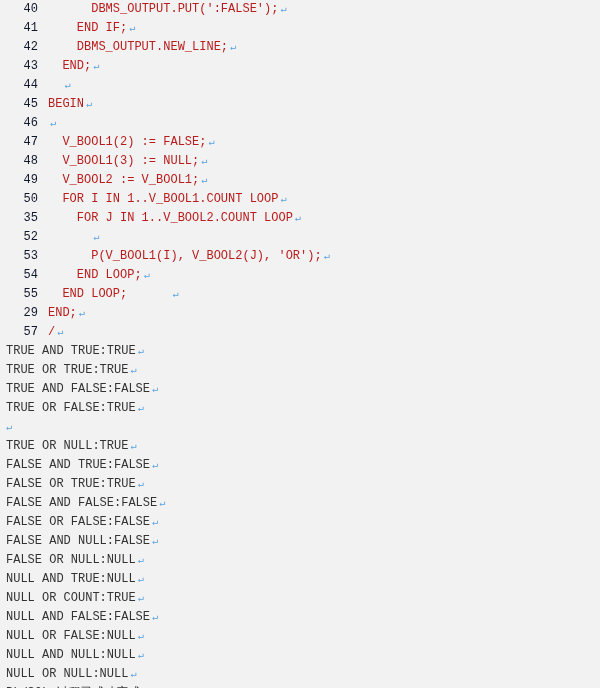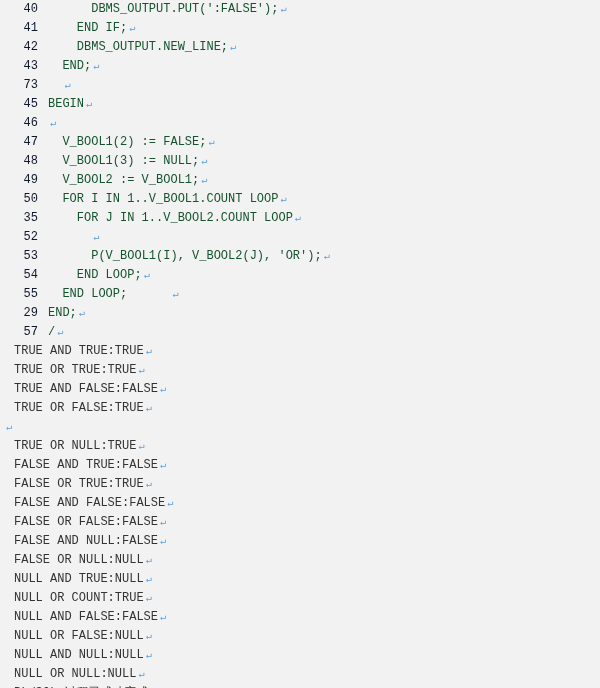--- a/index.html
+++ b/index.html
@@ -21,45 +21,44 @@
     white-space: pre;
   }
   .lineno {
     width: 34px;
     text-align: right;
     color: #0f172a;
     padding-right: 10px;
     flex: 0 0 auto;
   }
   .code {
-    color: #14532d;
+    color: #b91c1c;
     white-space: pre;
     font-family: Liberation Mono, monospace;
   }
   .marker {
     color: #5aa0e0;
     margin-left: 2px;
     font-size: 10px;
   }
   .output {
     padding-left: 2px;
     white-space: pre;
-    margin-left: 8px;
   }
 </style>
 </head>
 <body>
 
 <div class="container">
   <div id="code-block">
       <div class="row"><span class="lineno">40</span><span class="code"><span>      </span><span>DBMS_OUTPUT.PUT(':FALSE');</span></span><span class="marker">↵</span></div>
       <div class="row"><span class="lineno">41</span><span class="code"><span>    </span><span>END IF;</span></span><span class="marker">↵</span></div>
       <div class="row"><span class="lineno">42</span><span class="code"><span>    </span><span>DBMS_OUTPUT.NEW_LINE;</span></span><span class="marker">↵</span></div>
       <div class="row"><span class="lineno">43</span><span class="code"><span>  </span><span>END;</span></span><span class="marker">↵</span></div>
-      <div class="row"><span class="lineno">73</span><span class="code"><span>  </span><span></span></span><span class="marker">↵</span></div>
+      <div class="row"><span class="lineno">44</span><span class="code"><span>  </span><span></span></span><span class="marker">↵</span></div>
       <div class="row"><span class="lineno">45</span><span class="code"><span></span><span>BEGIN</span></span><span class="marker">↵</span></div>
       <div class="row"><span class="lineno">46</span><span class="marker">↵</span></div>
       <div class="row"><span class="lineno">47</span><span class="code"><span>  </span><span>V_BOOL1(2) := FALSE;</span></span><span class="marker">↵</span></div>
       <div class="row"><span class="lineno">48</span><span class="code"><span>  </span><span>V_BOOL1(3) := NULL;</span></span><span class="marker">↵</span></div>
       <div class="row"><span class="lineno">49</span><span class="code"><span>  </span><span>V_BOOL2 := V_BOOL1;</span></span><span class="marker">↵</span></div>
       <div class="row"><span class="lineno">50</span><span class="code"><span>  </span><span>FOR I IN 1..V_BOOL1.COUNT LOOP</span></span><span class="marker">↵</span></div>
       <div class="row"><span class="lineno">35</span><span class="code"><span>    </span><span>FOR J IN 1..V_BOOL2.COUNT LOOP</span></span><span class="marker">↵</span></div>
       <div class="row"><span class="lineno">52</span><span class="code"><span>      </span></span><span class="marker">↵</span></div>
       <div class="row"><span class="lineno">53</span><span class="code"><span>      </span><span>P(V_BOOL1(I), V_BOOL2(J), 'OR');</span></span><span class="marker">↵</span></div>
       <div class="row"><span class="lineno">54</span><span class="code"><span>    </span><span>END LOOP;</span></span><span class="marker">↵</span></div>

